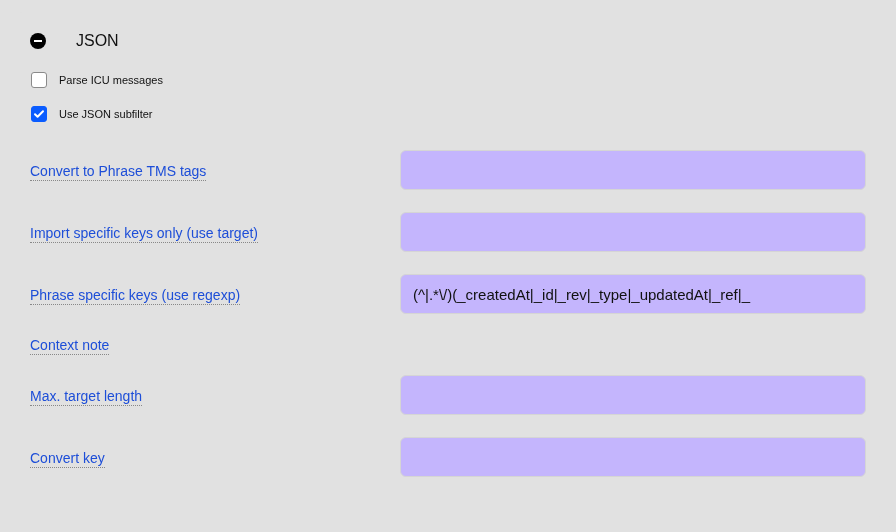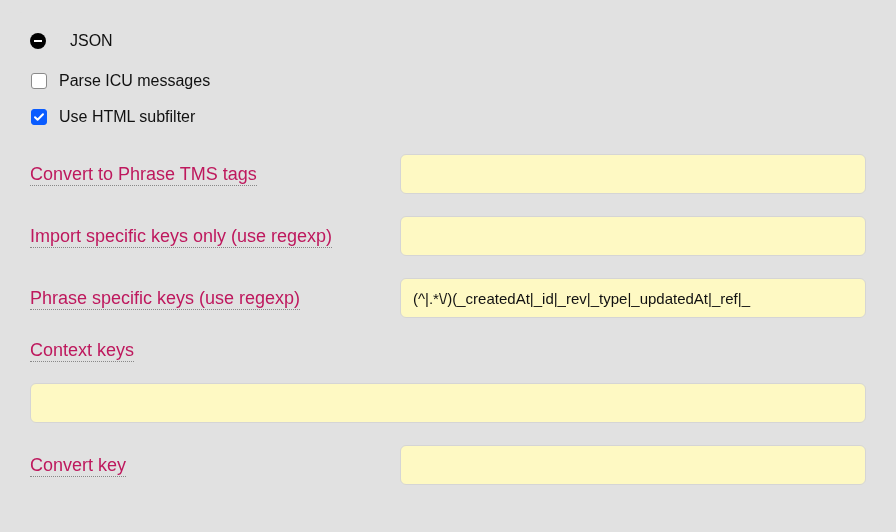--- a/index.html
+++ b/index.html
@@ -14,21 +14,21 @@
     height: 532px;
   }
   .panel {
     background: #e1e1e1;
     border-radius: 10px;
     padding: 20px 18px 20px 18px;
   }
   .section-header {
     display: flex;
     align-items: center;
-    gap: 24px;
+    gap: 30px;
     margin-bottom: 22px;
   }
   .collapse-btn {
     width: 16px;
     height: 16px;
     border-radius: 50%;
     background: #000;
     display: flex;
     align-items: center;
     justify-content: center;
@@ -63,43 +63,43 @@
   }
   .chk.unchecked {
     background: #fff;
     border: 1px solid #8a8a8a;
   }
   .chk.checked {
     background: #0a5cff;
     border: 1px solid #0a5cff;
   }
   .chk.checked svg { display: block; }
-  .chk-label { font-size: 16px; color: #111; }
+  .chk-label { font-size: 11px; color: #111; }
   .field-rows { margin-top: 28px; }
   .field-row {
     display: flex;
     align-items: center;
     gap: 24px;
     margin-bottom: 22px;
   }
   .field-label-wrap {
     width: 346px;
     flex-shrink: 0;
   }
   .field-label {
-    font-size: 18px;
-    color: #be185d;
+    font-size: 14px;
+    color: #1d4ed8;
     border-bottom: 1px dotted #888;
     padding-bottom: 1px;
     display: inline;
   }
   .field-input {
     flex: 1;
     height: 40px;
-    background: #fef9c3;
+    background: #c4b5fd;
     border: 1px solid #d5d5d5;
     border-radius: 6px;
     padding: 0 12px;
     font-size: 15px;
     font-family: inherit;
     color: #111;
     outline: none;
   }
 </style>
 </head>
@@ -118,53 +118,56 @@
     <div class="chk unchecked"></div>
     <span class="chk-label">Parse ICU messages</span>
   </div>
 
   <div class="check-row">
     <div class="chk checked">
       <svg width="12" height="12" viewBox="0 0 12 12">
         <path d="M2 6.2 L4.6 8.8 L10 3.2" stroke="#fff" stroke-width="2" fill="none" stroke-linecap="round" stroke-linejoin="round"></path>
       </svg>
     </div>
-    <span class="chk-label">Use HTML subfilter</span>
+    <span class="chk-label">Use JSON subfilter</span>
   </div>
 
   <div class="field-rows">
 
     <div class="field-row">
       <div class="field-label-wrap">
         <span class="field-label">Convert to Phrase TMS tags</span>
       </div>
       <input class="field-input" type="text" value="" style="">
     </div>
 
     <div class="field-row">
       <div class="field-label-wrap">
-        <span class="field-label">Import specific keys only (use regexp)</span>
+        <span class="field-label">Import specific keys only (use target)</span>
       </div>
       <input class="field-input" type="text" value="" style="">
     </div>
 
     <div class="field-row">
       <div class="field-label-wrap">
         <span class="field-label">Phrase specific keys (use regexp)</span>
       </div>
       <input class="field-input" type="text" value="(^|.*\/)(_createdAt|_id|_rev|_type|_updatedAt|_ref|_" style="">
     </div>
 
     <div class="field-row">
       <div class="field-label-wrap">
-        <span class="field-label">Context keys</span>
+        <span class="field-label">Context note</span>
       </div>
     </div>
 
     <div class="field-row">
+      <div class="field-label-wrap">
+        <span class="field-label">Max. target length</span>
+      </div>
       <input class="field-input" type="text" value="" style="">
     </div>
 
     <div class="field-row">
       <div class="field-label-wrap">
         <span class="field-label">Convert key</span>
       </div>
       <input class="field-input" type="text" value="" style="">
     </div>
 

